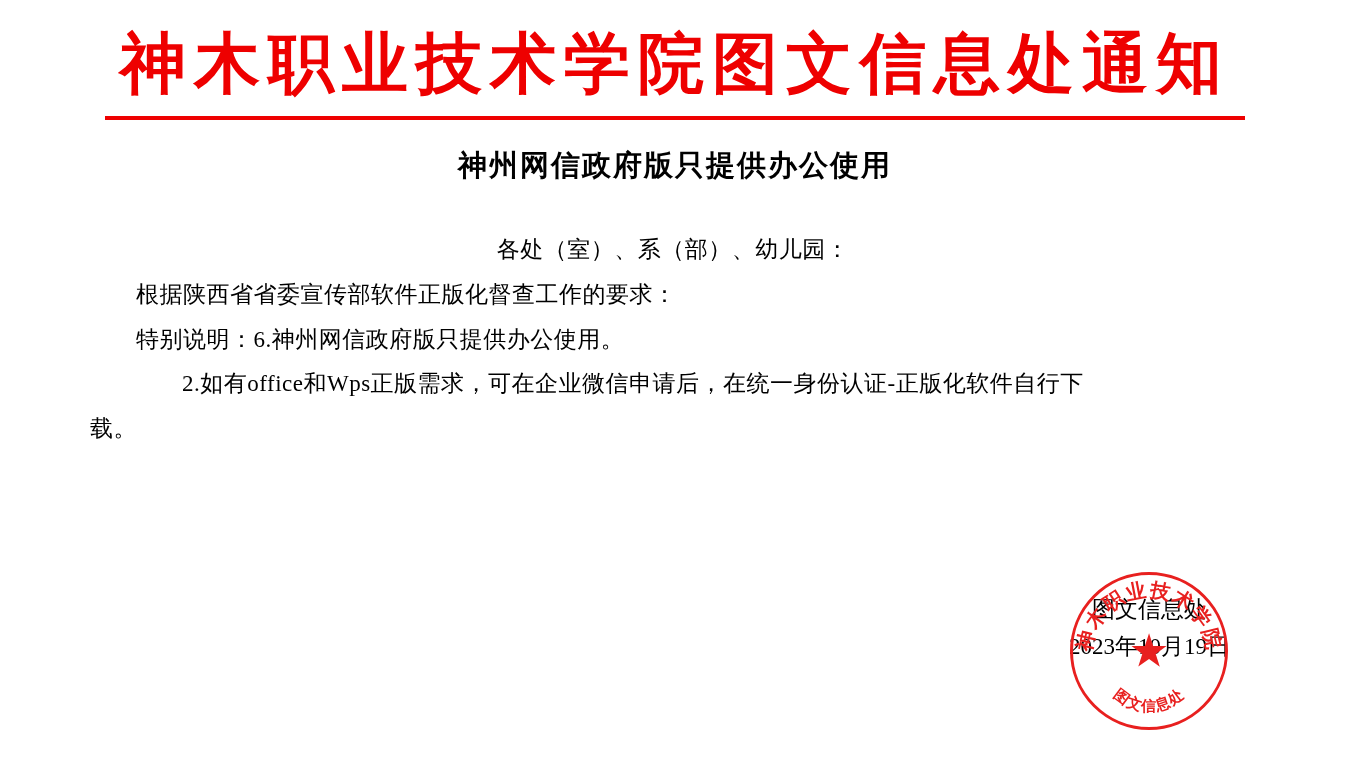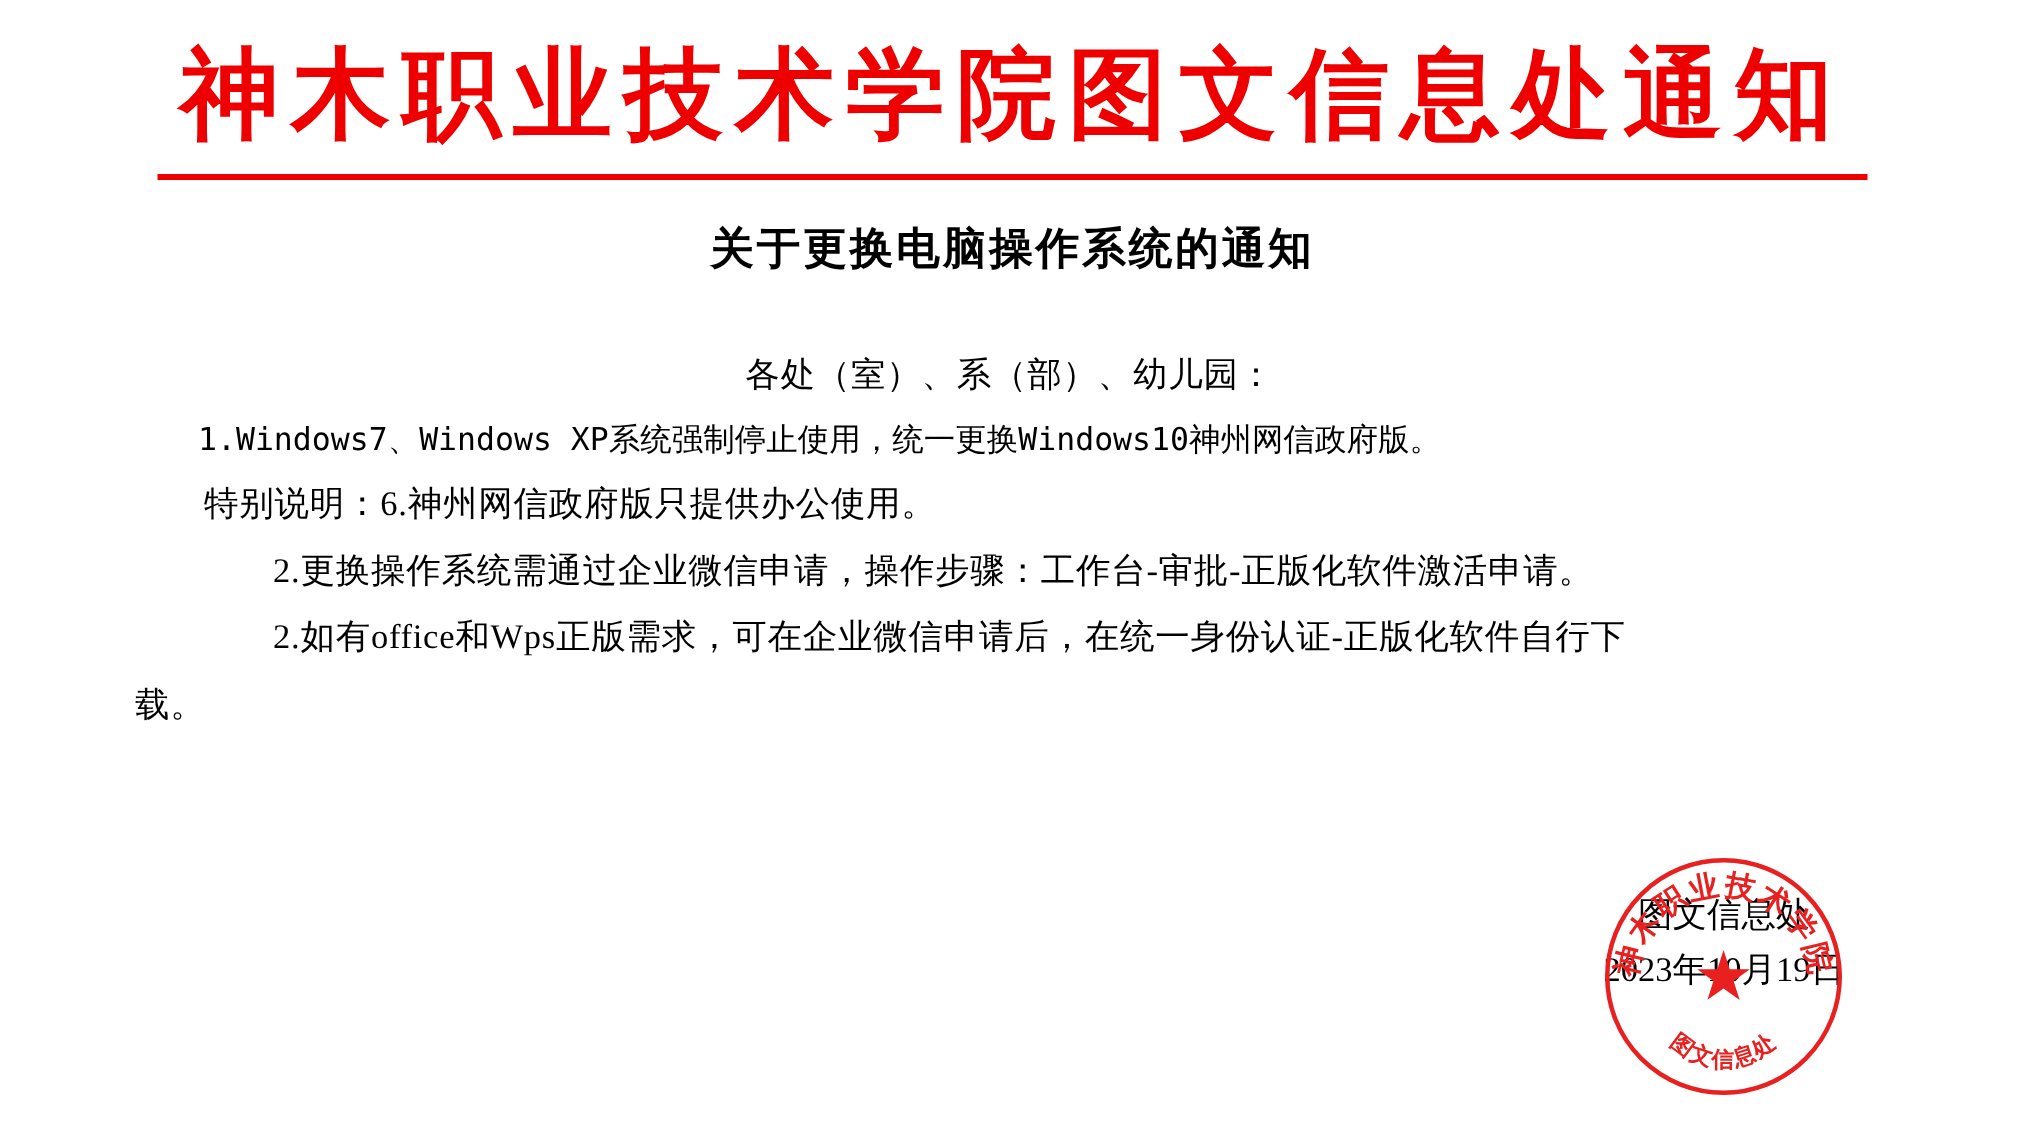--- a/index.html
+++ b/index.html
@@ -125,33 +125,32 @@
 </head>
 <body>
 
 <div class="doc">
 
   <div class="masthead">
     <div class="masthead-title">神木职业技术学院图文信息处通知</div>
     <div class="masthead-rule"></div>
   </div>
 
-  <div class="subject">关于更换电脑操作系统的通知</div>
+  <div class="subject">神州网信政府版只提供办公使用</div>
 
   <div class="body-block">
 
     <div class="salutation">各处（室）、系（部）、幼儿园：</div>
 
+    <div class="para">根据陕西省省委宣传部软件正版化督查工作的要求：</div>
 
-    <div class="para mono">1.Windows7、Windows XP系统强制停止使用，统一更换Windows10神州网信政府版。</div>
 
 
     <div class="para">特别说明：6.神州网信政府版只提供办公使用。</div>
 
-    <div class="para sub-indent">2.更换操作系统需通过企业微信申请，操作步骤：工作台-审批-正版化软件激活申请。</div>
 
     <div class="para sub-indent">2.如有office和Wps正版需求，可在企业微信申请后，在统一身份认证-正版化软件自行下</div>
 
     <div class="tail">载。</div>
   </div>
 
   <div class="signature">
     <div>图文信息处</div>
     <div>2023年10月19日</div>
   </div>

